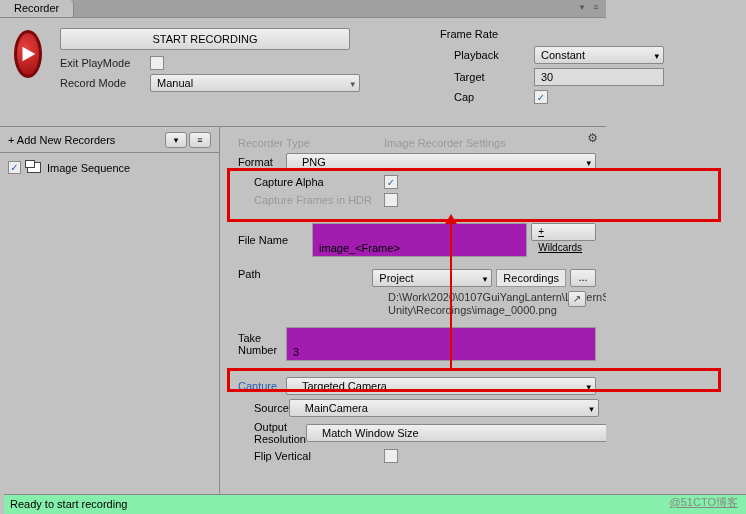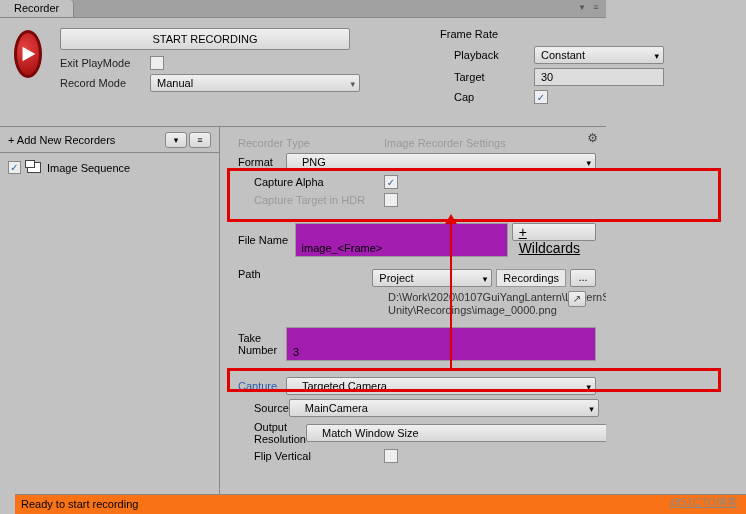--- a/index.html
+++ b/index.html
@@ -54,32 +54,32 @@
 .ctrl-dd { width: 310px; height: 18px; background: linear-gradient(#f0f0f0,#d8d8d8); border: 1px solid #888; border-radius: 2px; padding: 0 15px; line-height: 16px; position: relative; cursor: pointer; }
 .ctrl-dd::after { content: "▾"; position: absolute; right: 4px; top: 1px; font-size: 9px; }
 .ctrl-input { width: 310px; height: 18px; background: #a21caf; border: 1px solid #999; padding: 16px 6px; line-height: 16px; }
 .disabled { color: #999; }
 
 .redbox1 { position: absolute; border: 3px solid #e00000; left: 227px; top: 168px; width: 494px; height: 54px; pointer-events: none; z-index: 10; }
 .redbox2 { position: absolute; border: 3px solid #e00000; left: 227px; top: 368px; width: 494px; height: 24px; pointer-events: none; z-index: 10; }
 .arrow { position: absolute; left: 450px; top: 222px; width: 2px; height: 146px; background: #e00000; z-index: 10; pointer-events: none; }
 .arrow::before { content: ""; position: absolute; top: -8px; left: -5px; border-left: 6px solid transparent; border-right: 6px solid transparent; border-bottom: 10px solid #e00000; }
 
-.wildcards-btn { height: 18px; background: linear-gradient(#f0f0f0,#d8d8d8); border: 1px solid #888; border-radius: 2px; padding: 0 6px; line-height: 16px; cursor: pointer; margin-left: 4px; font-size: 14px; text-decoration: underline; }
+.wildcards-btn { height: 18px; background: linear-gradient(#f0f0f0,#d8d8d8); border: 1px solid #888; border-radius: 2px; padding: 0 6px; line-height: 16px; cursor: pointer; margin-left: 4px; font-size: 10px; text-decoration: underline; }
 .path-row { display: flex; align-items: center; margin-top: 8px; }
 .path-dd { width: 120px; height: 18px; background: linear-gradient(#f0f0f0,#d8d8d8); border: 1px solid #888; border-radius: 2px; padding: 0 6px; line-height: 16px; position: relative; cursor: pointer; }
 .path-dd::after { content: "▾"; position: absolute; right: 4px; top: 1px; font-size: 9px; }
 .path-input { flex: 1; height: 18px; background: #e8e8e8; border: 1px solid #999; padding: 0 6px; line-height: 16px; margin-left: 4px; }
 .browse-btn { width: 26px; height: 18px; background: linear-gradient(#f0f0f0,#d8d8d8); border: 1px solid #888; border-radius: 2px; text-align: center; line-height: 14px; margin-left: 4px; cursor: pointer; }
 .fullpath { color: #333; padding-left: 154px; margin-top: 4px; margin-bottom: 10px; position: relative; line-height: 13px; }
 .open-btn { position: absolute; right: 10px; top: 0; width: 18px; height: 16px; border: 1px solid #888; border-radius: 2px; background: linear-gradient(#f0f0f0,#d8d8d8); text-align: center; line-height: 14px; cursor: pointer; font-size: 10px; }
 
 .gap { height: 12px; }
 
-.status { position: absolute; bottom: 0; left: 15px; right: 0; height: 20px; border-top: 1px solid #888; padding: 3px 6px; background: #f97316; }
+.status { position: absolute; bottom: 0; left: 4px; right: 0; height: 20px; border-top: 1px solid #888; padding: 3px 6px; background: #86efac; }
 .watermark { position: absolute; bottom: 4px; right: 8px; color: #888; font-size: 11px; text-decoration: underline; }
 </style>
 </head>
 <body>
 
 <div class="window">
   <div class="tab-bar">
     <div class="tab">Recorder</div>
     <div class="tab-spacer"></div>
     <div class="win-controls">
@@ -150,21 +150,21 @@
         <div class="field-lbl">Format</div>
         <div class="field-ctrl">
             <div class="ctrl-dd">PNG</div>
           </div>
       </div>
       <div class="field-row">
         <div class="field-lbl indent">Capture Alpha</div>
         <div class="checkbox">✓</div>
       </div>
       <div class="field-row disabled">
-        <div class="field-lbl indent">Capture Target in HDR</div>
+        <div class="field-lbl indent">Capture Frames in HDR</div>
         <div class="checkbox"></div>
       </div>
 
       <div class="gap"></div>
 
       <div class="field-row">
         <div class="field-lbl">File Name</div>
         <div class="field-ctrl" style="display:flex;">
           <div class="ctrl-input" style="width:222px">image_&lt;Frame&gt;</div>
           <div class="wildcards-btn">+ Wildcards</div>

